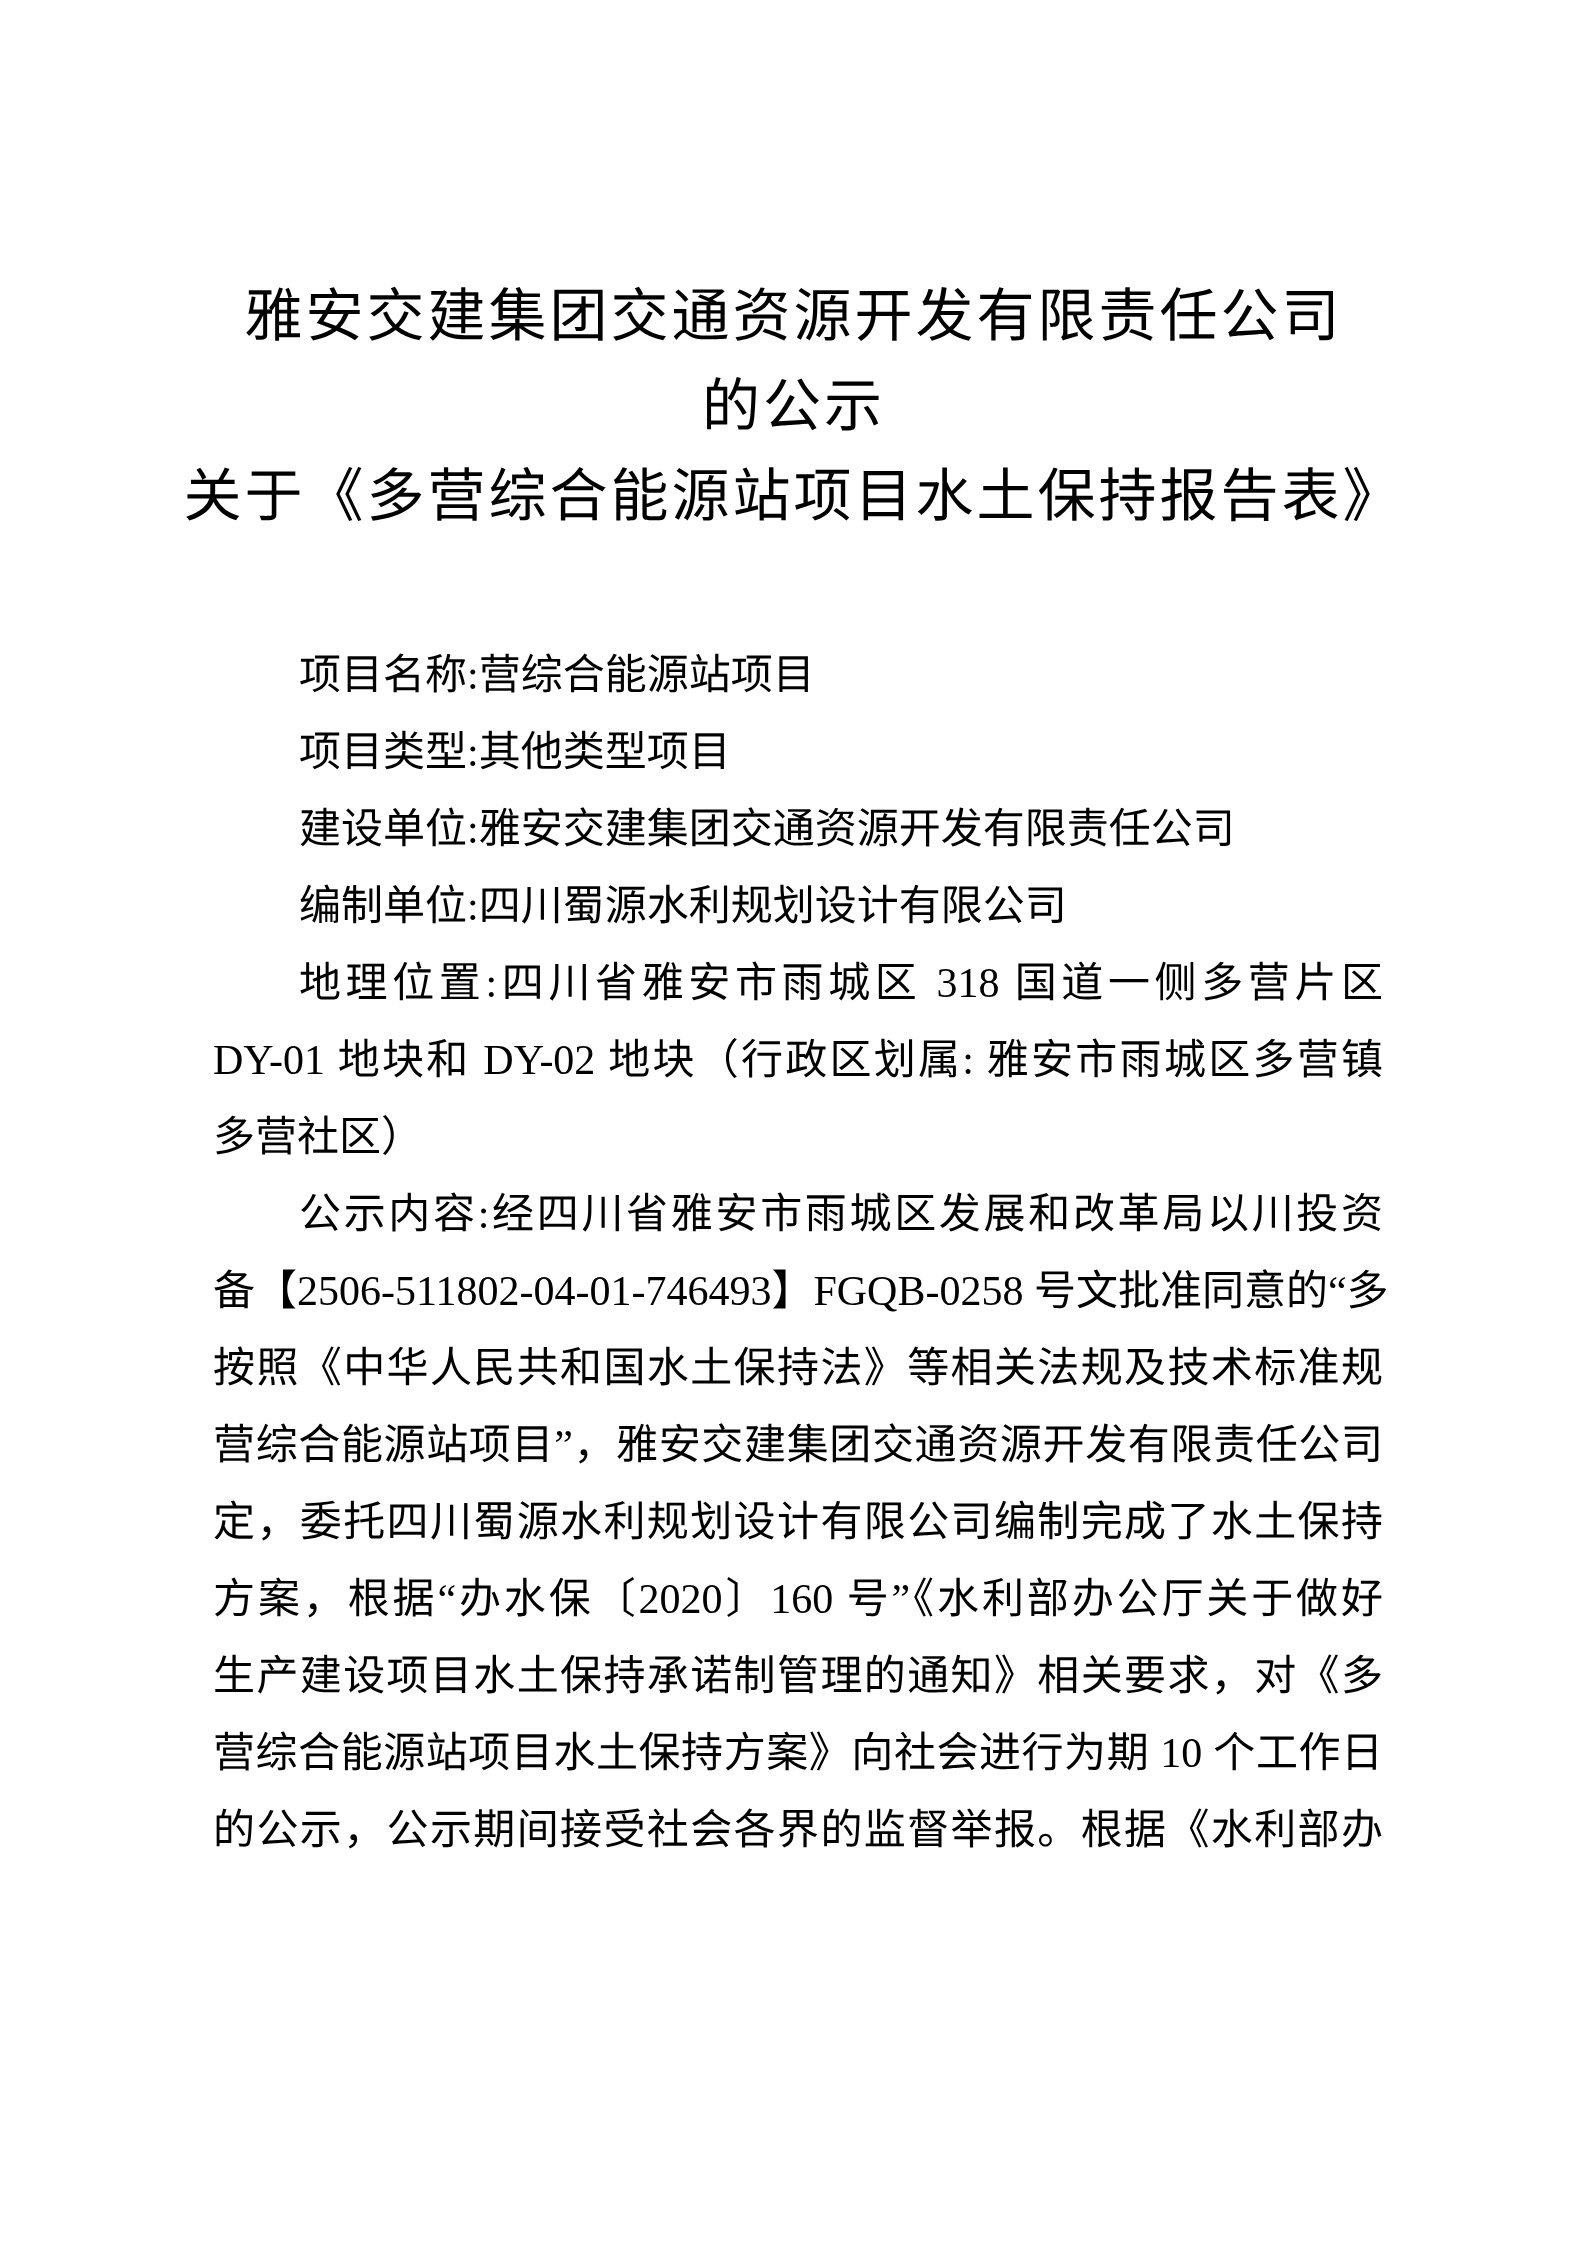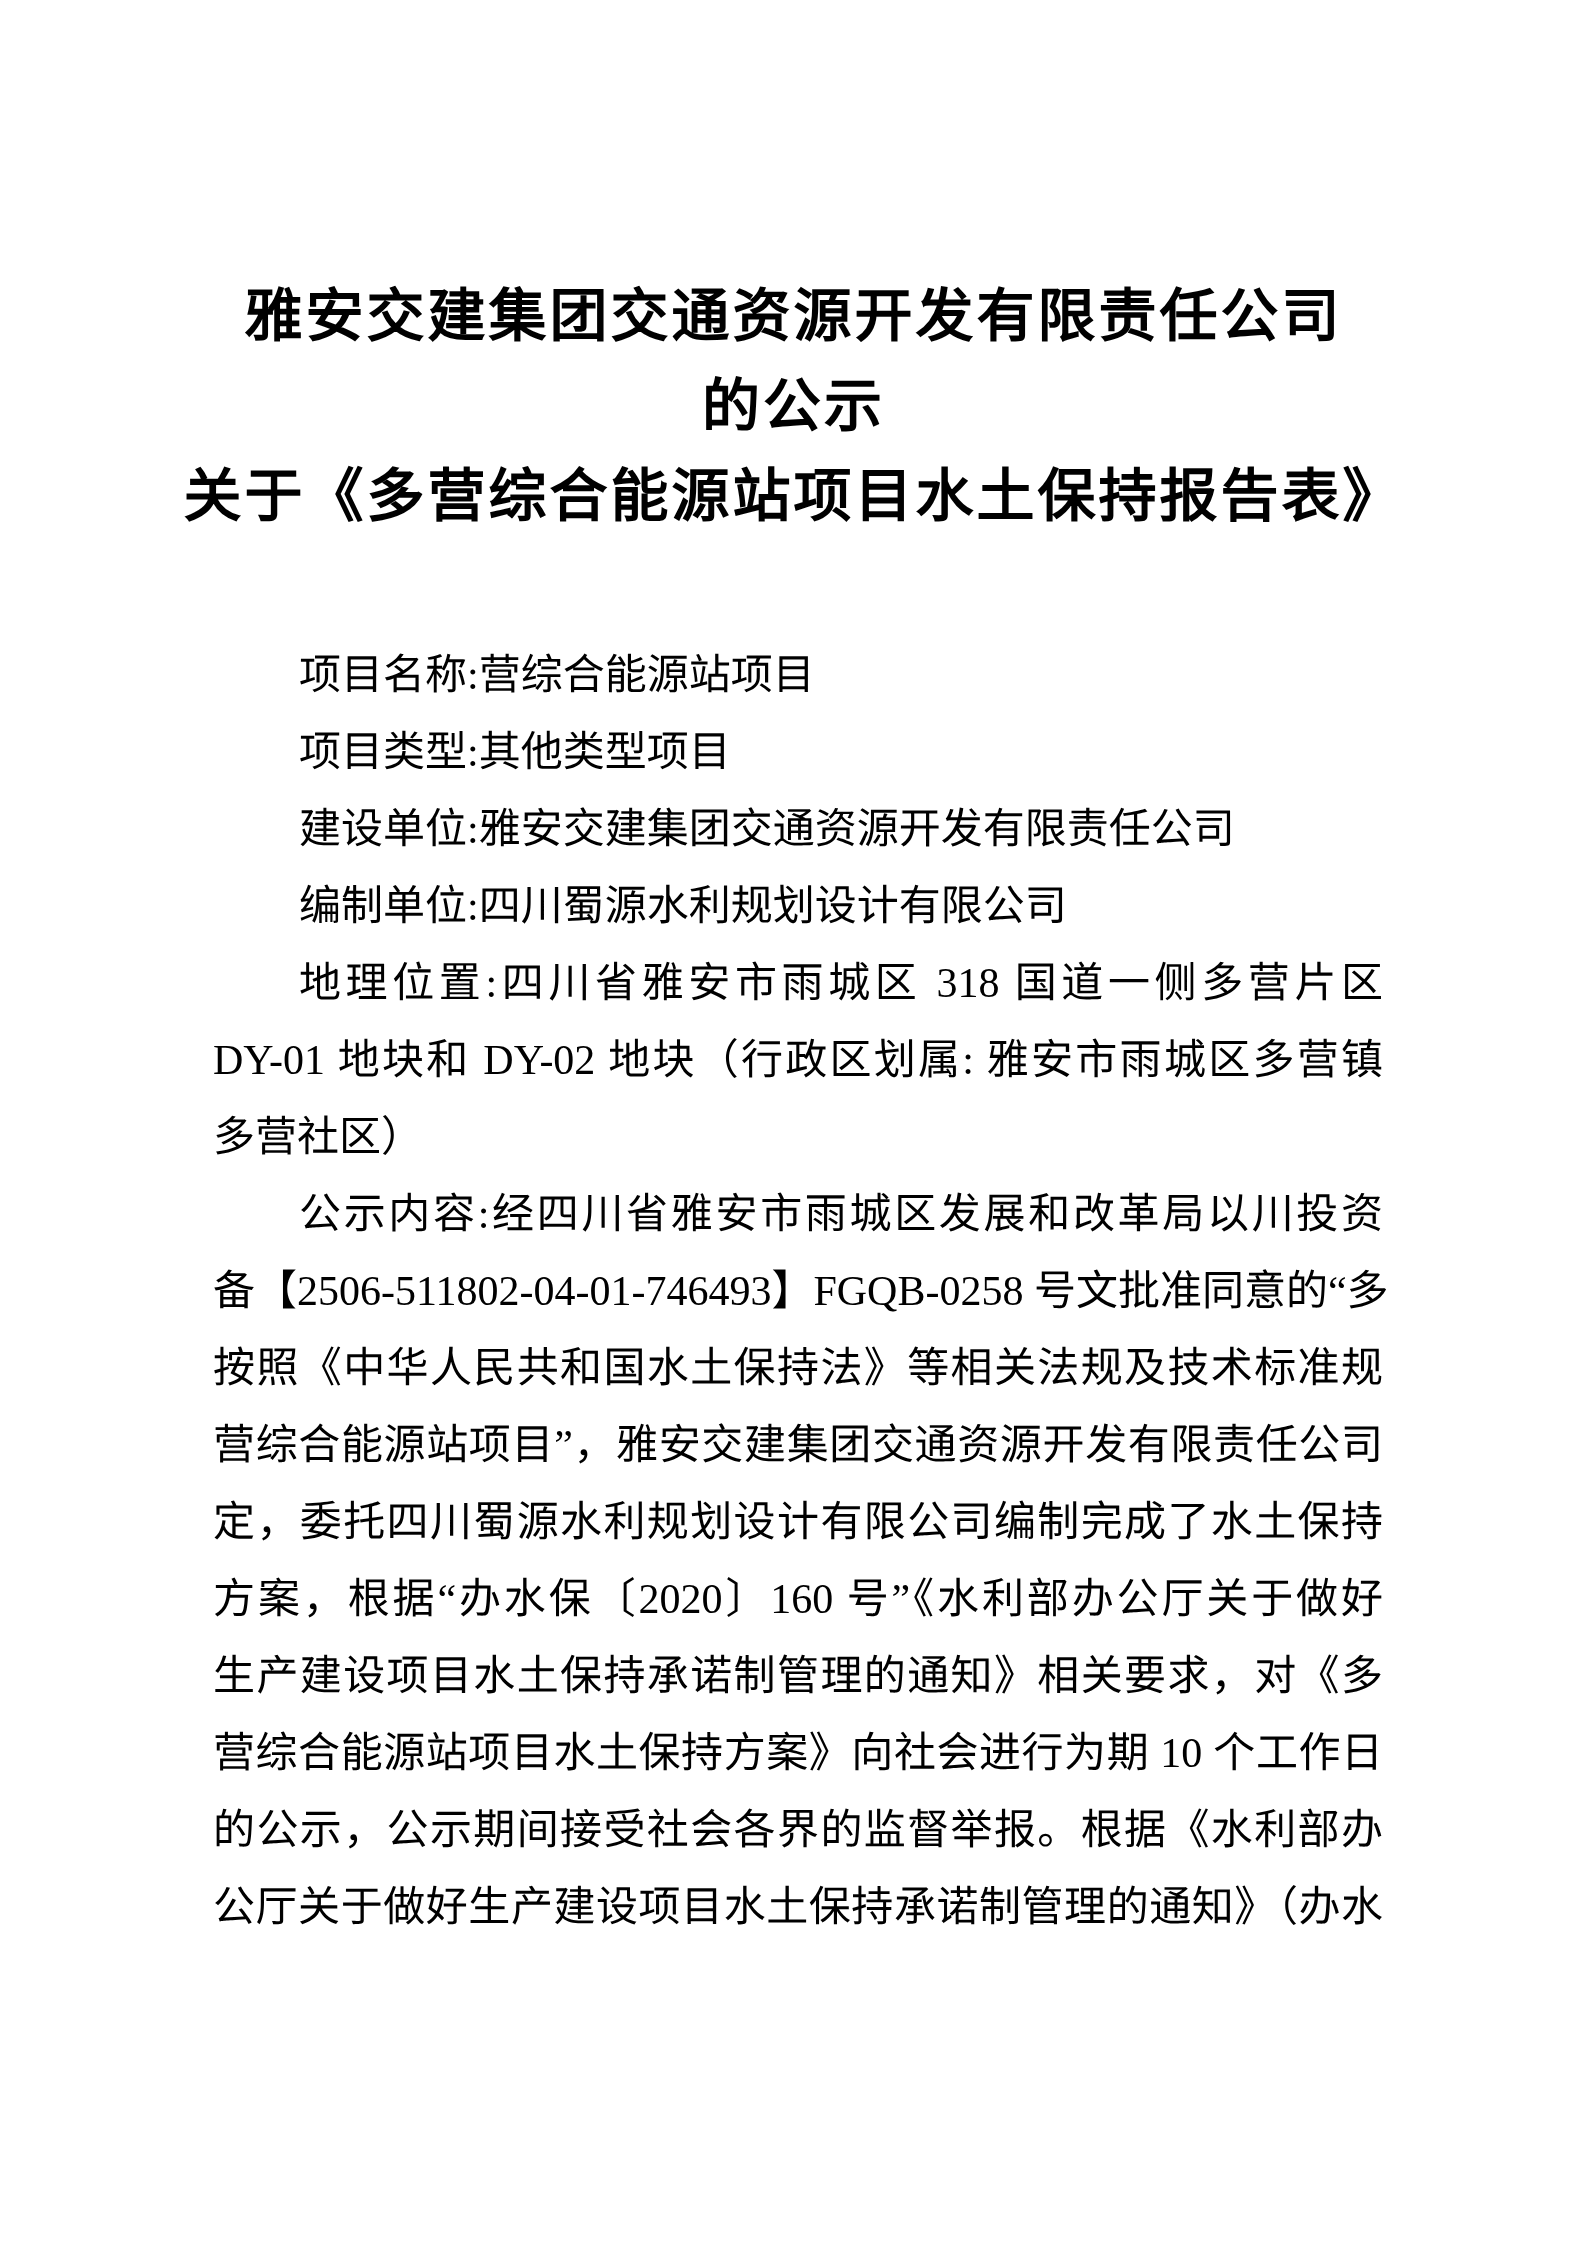--- a/index.html
+++ b/index.html
@@ -16,21 +16,21 @@
     font-family: "Liberation Serif", "DejaVu Serif", serif;
     overflow: hidden;
   }
   .title-block {
     position: absolute;
     top: 272px;
     left: 0;
     width: 100%;
     text-align: center;
     font-size: 58px;
-    font-weight: 700;
+    font-weight: 400;
     line-height: 90px;
     letter-spacing: 3px;
   }
   .title-line {
     height: 90px;
     white-space: nowrap;
   }
   .body-block {
     position: absolute;
     top: 637px;
@@ -72,16 +72,15 @@
     <div class="bline">多营社区）</div>
     <div class="bline indent justify">公示内容:经四川省雅安市雨城区发展和改革局以川投资</div>
     <div class="bline justify">备【2506-511802-04-01-746493】FGQB-0258 号文批准同意的“多</div>
     <div class="bline justify">按照《中华人民共和国水土保持法》等相关法规及技术标准规</div>
     <div class="bline justify">营综合能源站项目”，雅安交建集团交通资源开发有限责任公司</div>
     <div class="bline justify">定，委托四川蜀源水利规划设计有限公司编制完成了水土保持</div>
     <div class="bline justify">方案，根据“办水保〔2020〕160 号”《水利部办公厅关于做好</div>
     <div class="bline justify">生产建设项目水土保持承诺制管理的通知》相关要求，对《多</div>
     <div class="bline justify">营综合能源站项目水土保持方案》向社会进行为期 10 个工作日</div>
     <div class="bline justify">的公示，公示期间接受社会各界的监督举报。根据《水利部办</div>
-    <div class="bline justify">公厅关于做好生产建设项目水土保持承诺制管理的通知》（办水</div>
   </main>
 
 </div>
 
 </body></html>

